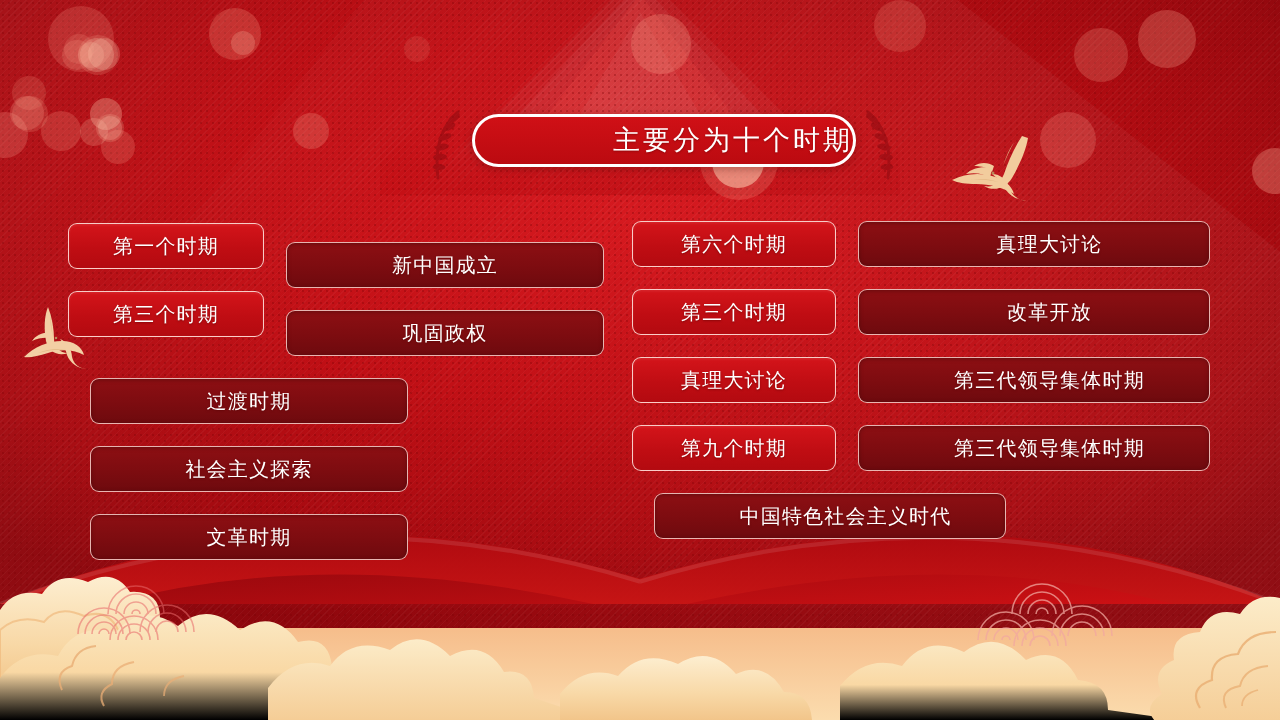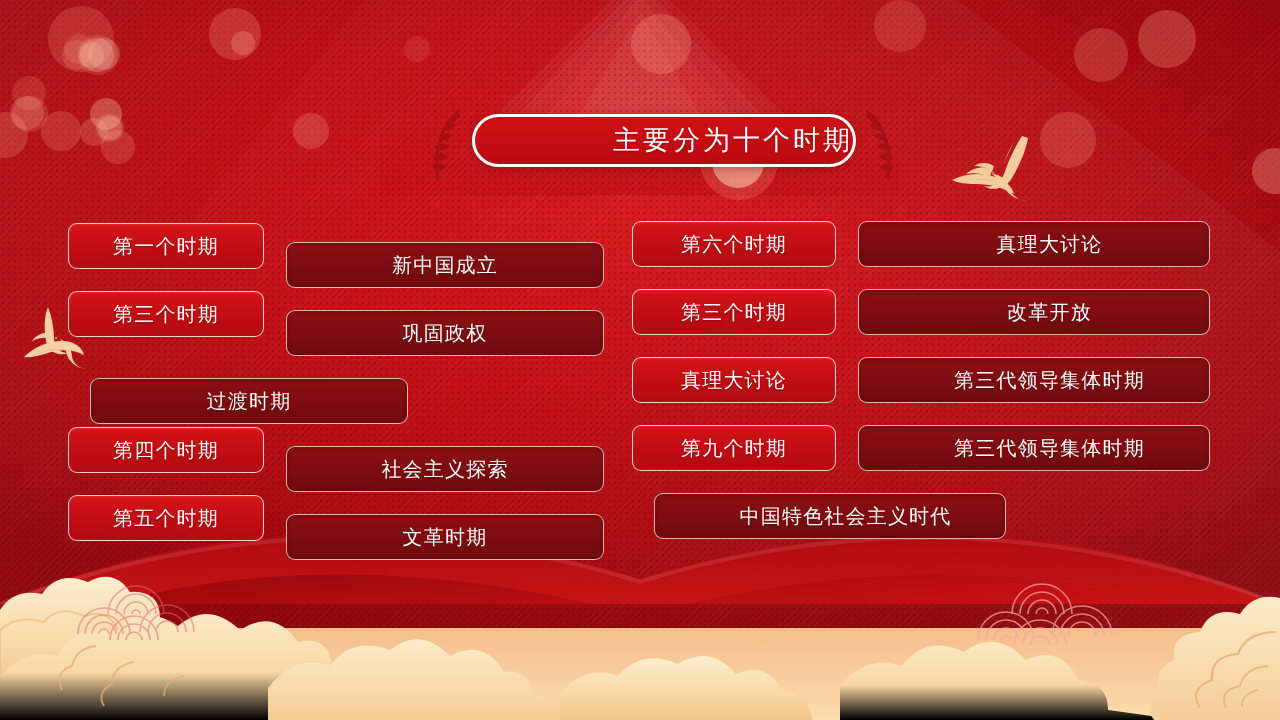--- a/index.html
+++ b/index.html
@@ -420,26 +420,24 @@
       <div class="prow">
         <div class="chip chip-index">第三个时期</div>
         <div class="chip chip-name">巩固政权</div>
       </div>
 
       <div class="prow">
         <div class="chip chip-name">过渡时期</div>
       </div>
 
       <div class="prow">
-        <div class="chip chip-index">第四个时期</div>
         <div class="chip chip-name">社会主义探索</div>
       </div>
 
       <div class="prow">
-        <div class="chip chip-index">第五个时期</div>
         <div class="chip chip-name">文革时期</div>
       </div>
 
     </div>
 
     <div class="col col-right">
 
       <div class="prow">
         <div class="chip chip-index">第六个时期</div>
         <div class="chip chip-name">真理大讨论</div>

